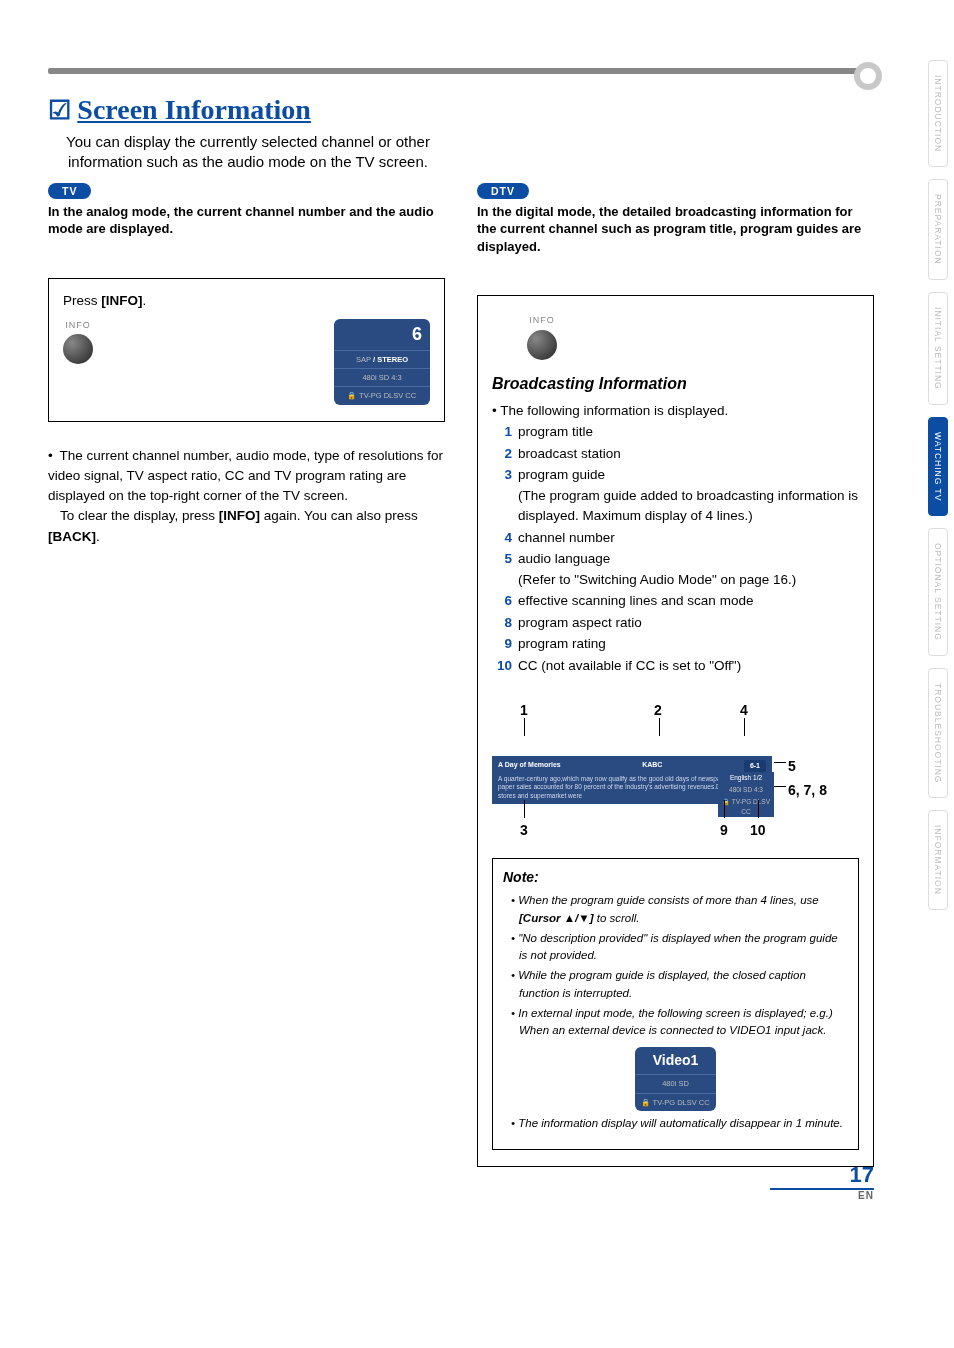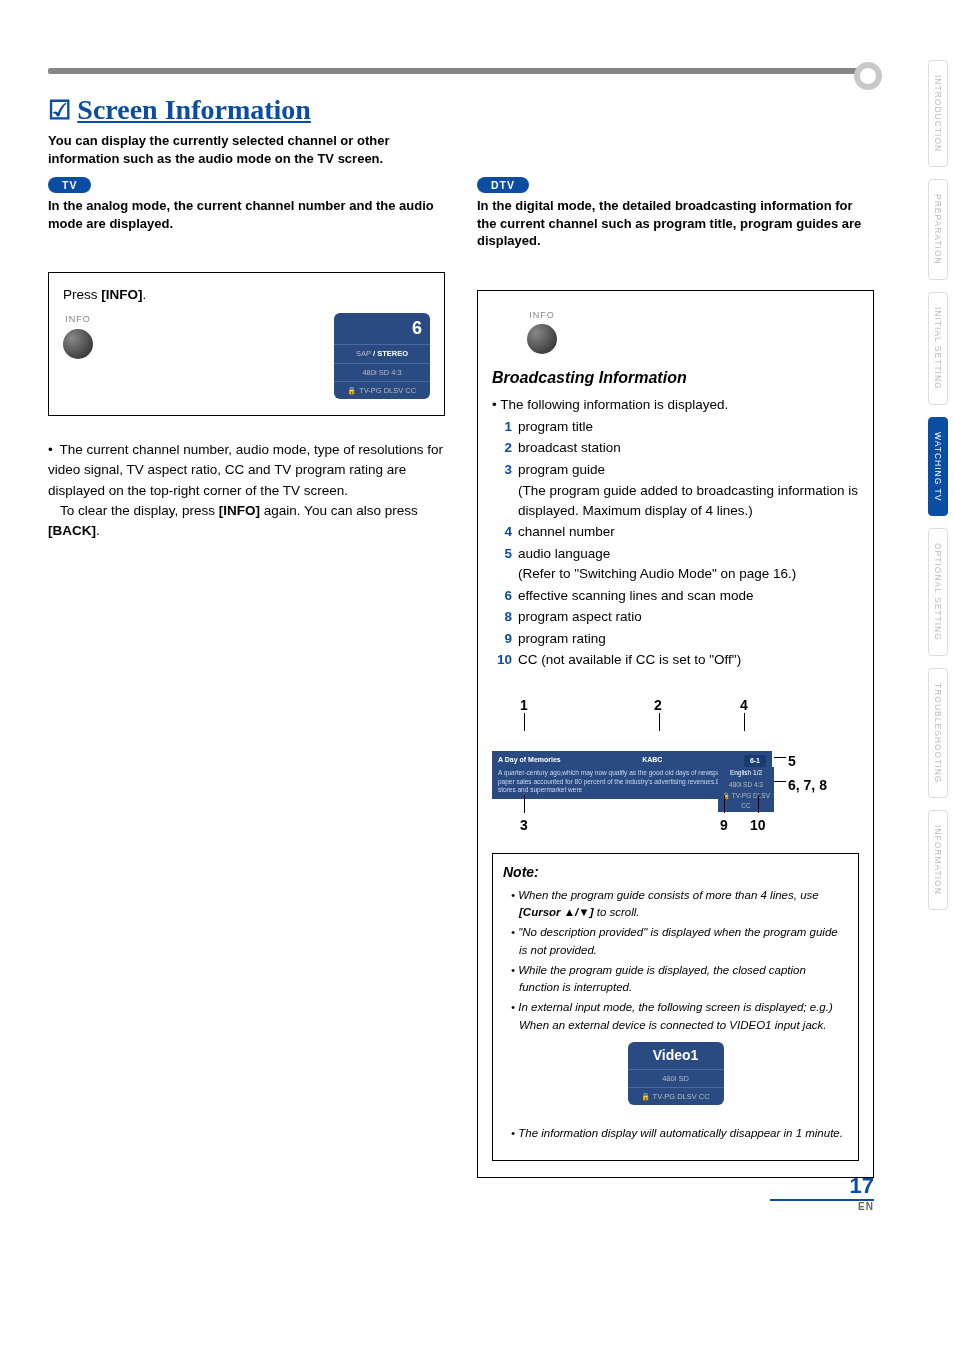--- a/index.html
+++ b/index.html
@@ -2,21 +2,21 @@
 <html><head>
 <meta charset="utf-8">
 <style>
 * { box-sizing: border-box; margin: 0; padding: 0; }
 body { font-family: "Helvetica Neue", Arial, sans-serif; color: #000; background: #fff; width: 954px; height: 1348px; position: relative; }
 .page { padding: 48px 80px 40px 48px; position: relative; }
 .top-rule { height: 6px; background: #878787; margin: 20px 0 20px 0; border-radius: 2px; }
 .header { display: flex; align-items: baseline; gap: 6px; margin-bottom: 6px; }
 .check-icon { color: #0b4da2; font-size: 26px; font-weight: bold; }
 .title { color: #0b4da2; font-size: 28px; font-weight: bold; text-decoration: underline; font-family: Liberation Serif, serif; }
-.subtitle { font-size: 13px; font-weight: bold; max-width: 400px; line-height: 1.35; margin-bottom: 8px; }
+.subtitle { font-size: 15px; font-weight: normal; max-width: 400px; line-height: 1.35; margin-bottom: 8px; text-align: center; }
 .tag { display: inline-block; background: #0b4da2; color: #fff; font-size: 10.5px; font-weight: bold; padding: 2px 14px; border-radius: 10px; letter-spacing: 1px; margin-bottom: 4px; }
 .mode-desc { font-size: 13px; font-weight: bold; max-width: 400px; line-height: 1.35; }
 .columns { display: flex; gap: 32px; margin-top: 8px; }
 .col { flex: 1; min-width: 0; }
 .step-box { border: 1px solid #000; padding: 12px 14px 16px 14px; margin: 40px 0 24px 0; font-size: 13.5px; line-height: 1.5; position: relative; }
 .step-left-content { display: flex; gap: 18px; align-items: flex-start; margin-top: 8px; }
 .info-btn-wrap { text-align: center; }
 .info-btn-label { font-size: 9px; color: #888; letter-spacing: 1px; }
 .info-btn { width: 30px; height: 30px; border-radius: 50%; background: radial-gradient(circle at 30% 30%, #888, #222); margin: 2px auto 0; }
 .screen-capsule { width: 96px; }
@@ -36,21 +36,21 @@
 .fig-side-box { position: absolute; right: -2px; top: 16px; width: 56px; font-size: 6.5px; text-align: center; }
 .fig-side-box div { padding: 1px 2px; }
 .side-label { position: absolute; font-weight: bold; font-size: 14px; }
 .connector { position: absolute; border-top: 1px solid #000; }
 .vconnector { position: absolute; border-left: 1px solid #000; }
 .note-box { border: 1px solid #000; padding: 8px 10px 14px; font-size: 11.5px; line-height: 1.5; font-style: italic; margin-top: 8px; }
 .note-box .note-title { font-weight: bold; font-style: italic; font-size: 14px; margin-bottom: 4px; }
 .note-box ul { list-style: none; padding-left: 8px; }
 .note-box li { text-indent: -8px; padding-left: 8px; margin-bottom: 3px; }
 .note-box .nb { font-weight: bold; }
-.video-capsule { width: 96px; margin: 8px auto 20px; font-style: normal; }
+.video-capsule { width: 81px; margin: 8px auto 4px; font-style: normal; }
 .video-top { background: #2a4a82; color: #fff; text-align: center; padding: 3px 0; font-size: 14px; font-weight: bold; border-radius: 6px 6px 0 0; }
 .video-row { background: #2a4a82; color: #bbb; font-size: 7.5px; padding: 3px 4px; text-align: center; border-top: 1px solid #4a6aa2; }
 .page-num { position: absolute; right: 80px; bottom: 30px; text-align: right; }
 .page-num .pn { color: #0b4da2; font-size: 22px; font-weight: bold; border-bottom:2px solid #0b4da2; padding-left:80px;}
 .page-num .en { font-size: 10px; color: #666; font-weight: bold; letter-spacing: 1px; }
 .side-tabs { position: absolute; right: 6px; top: 60px; display: flex; flex-direction: column; gap: 12px; }
 .tab { writing-mode: vertical-rl; font-size: 8.5px; letter-spacing: 1px; color: #bbb; border: 1px solid #ddd; border-radius: 4px; padding: 14px 4px; text-align: center; background:#fff; }
 .tab.active { background: #0b4da2; color: #fff; border-color: #0b4da2; }
 .top-circle { position:absolute; right:72px; top:62px; width:28px; height:28px; border:6px solid #c8c8c8; border-radius:50%; background:#fff; }
 </style>

